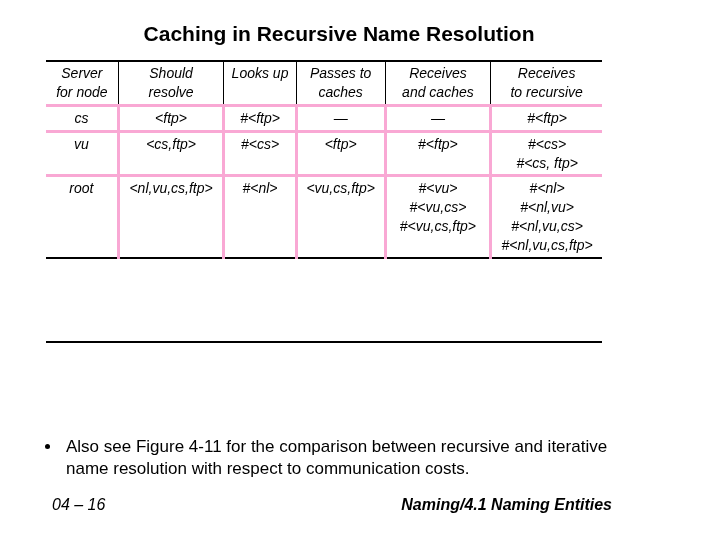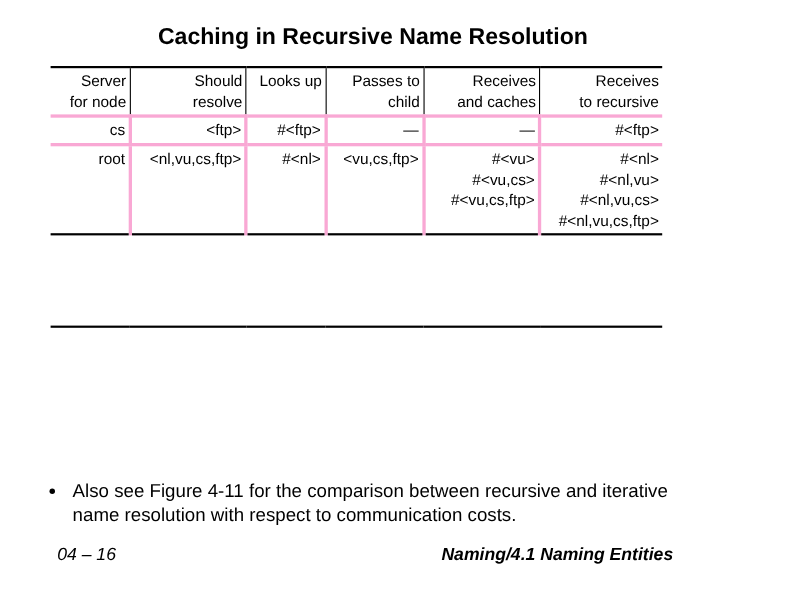--- a/index.html
+++ b/index.html
@@ -35,24 +35,25 @@
   }
   col.c0 { width: 13%; }
   col.c1 { width: 19%; }
   col.c2 { width: 13%; }
   col.c3 { width: 16%; }
   col.c4 { width: 19%; }
   col.c5 { width: 20%; }
   th, td {
     font-size: 14px;
     font-weight: normal;
-    text-align: right;
+    text-align: center;
     vertical-align: top;
     padding: 2px 3px 2px 3px;
     line-height: 1.35;
+    font-style: italic;
   }
   th {
     border-top: 2px solid #000;
     border-bottom: 1px solid #000;
     border-left: 1px solid #000;
     border-right: 1px solid #000;
   }
   td {
     border: 3px solid #f9a8d4;
   }
@@ -126,21 +127,21 @@
             </th>
             <th class="cell-lines">
               <span>Should</span>
               <span>resolve</span>
             </th>
             <th class="cell-lines">
               <span>Looks up</span>
             </th>
             <th class="cell-lines">
               <span>Passes to</span>
-              <span>child</span>
+              <span>caches</span>
             </th>
             <th class="cell-lines">
               <span>Receives</span>
               <span>and caches</span>
             </th>
             <th class="cell-lines">
               <span>Receives</span>
               <span>to recursive</span>
             </th>
           </tr>
@@ -149,20 +150,31 @@
           <tr>
             <td>cs</td>
             <td>&lt;ftp&gt;</td>
             <td>#&lt;ftp&gt;</td>
             <td class="dash">—</td>
             <td class="dash">—</td>
             <td class="cell-lines">
               <span>#&lt;ftp&gt;</span>
             </td>
           </tr>
+          <tr>
+            <td>vu</td>
+            <td>&lt;cs,ftp&gt;</td>
+            <td>#&lt;cs&gt;</td>
+            <td>&lt;ftp&gt;</td>
+            <td>#&lt;ftp&gt;</td>
+            <td class="cell-lines">
+              <span>#&lt;cs&gt;</span>
+              <span>#&lt;cs, ftp&gt;</span>
+            </td>
+          </tr>
           <tr class="lastrow">
             <td>root</td>
             <td>&lt;nl,vu,cs,ftp&gt;</td>
             <td>#&lt;nl&gt;</td>
             <td>&lt;vu,cs,ftp&gt;</td>
             <td class="cell-lines">
               <span>#&lt;vu&gt;</span>
               <span>#&lt;vu,cs&gt;</span>
               <span>#&lt;vu,cs,ftp&gt;</span>
             </td>

